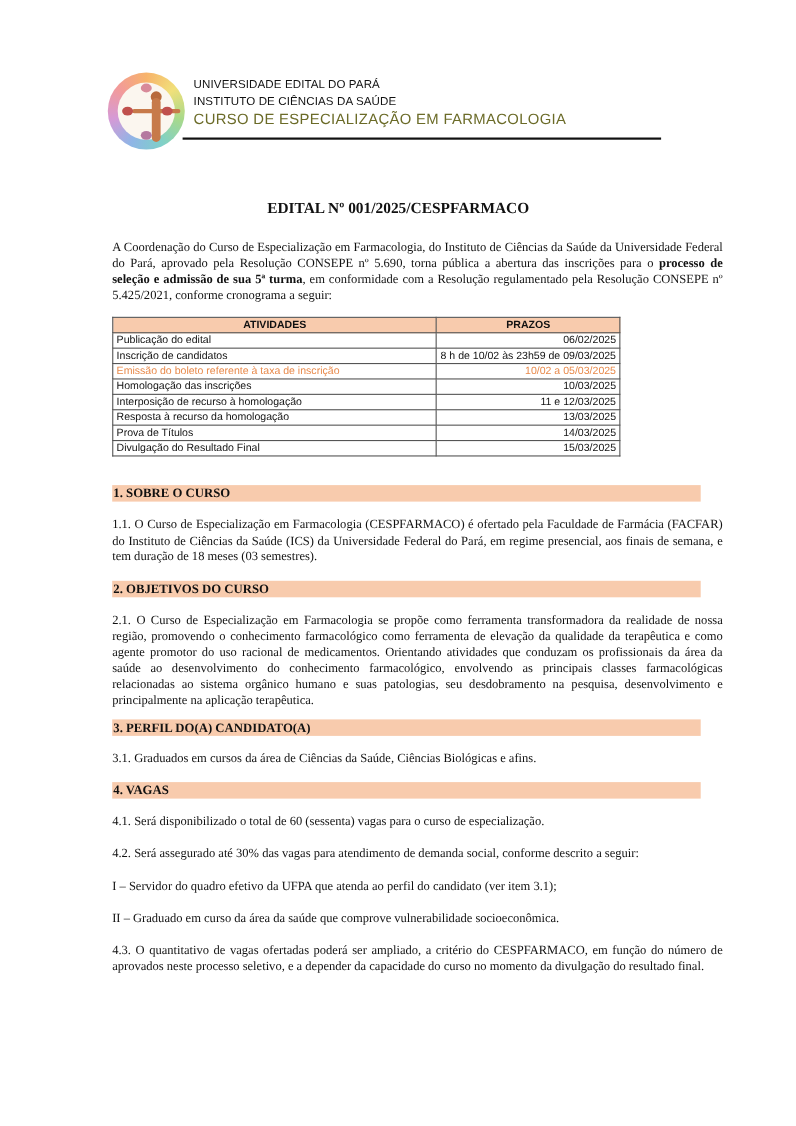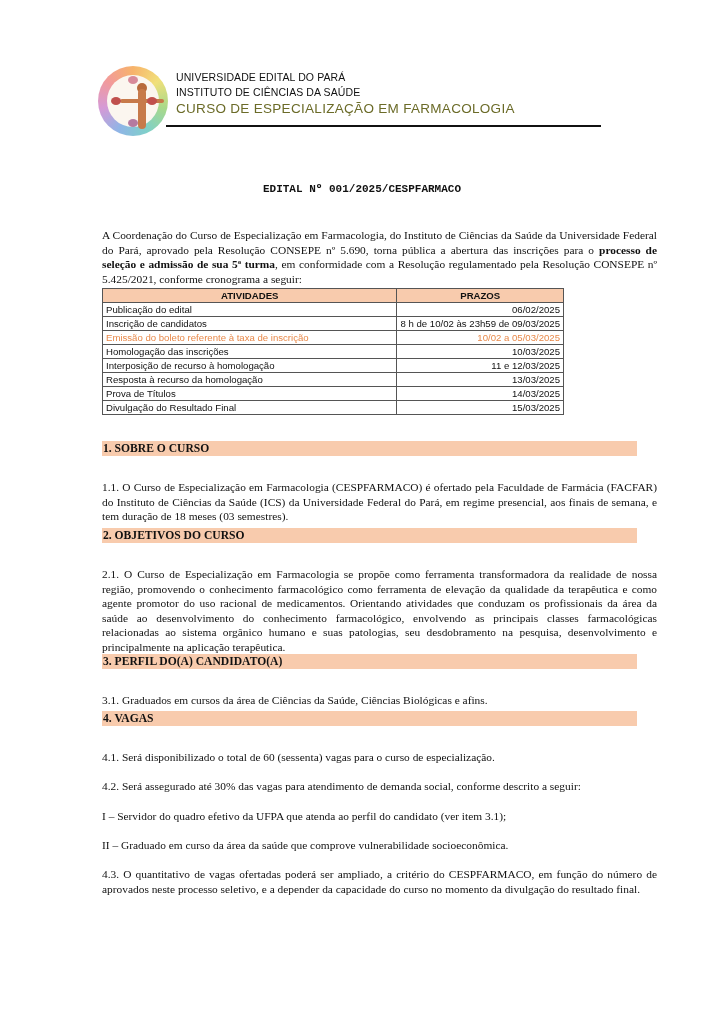--- a/index.html
+++ b/index.html
@@ -15,23 +15,23 @@
   .logo-head { position: absolute; left: 30px; top: 8px; width: 10px; height: 10px; background: #b86a3c; border-radius: 50%; }
   .logo-dot { position: absolute; width: 10px; height: 8px; background: #c0504d; border-radius: 50%; }
 
   .hdr-line1, .hdr-line2 { position: absolute; left: 176px; font-family: "Liberation Sans", sans-serif; font-size: 10.5px; color: #111; letter-spacing: 0.1px; }
   .hdr-line1 { top: 71px; }
   .hdr-line2 { top: 86px; }
   .hdr-line3 { position: absolute; left: 176px; top: 101px; font-family: "Liberation Sans", sans-serif; font-size: 13.5px; color: #6b6b28; letter-spacing: 0.3px; }
   .hdr-rule { position: absolute; left: 166px; top: 125px; width: 435px; height: 2px; background: #111; }
 
   
-  .doc-title { position: absolute; left: 0; width: 724px; top: 183px; text-align: center; font-weight: bold; font-size: 11px; font-family: Liberation Mono, monospace; }
+  .doc-title { position: absolute; left: 0; width: 724px; top: 183px; text-align: center; font-weight: bold; font-size: 14px; }
 
-  .para { position: absolute; left: 102px; width: 555px; font-size: 11.4px; line-height: 14.6px; text-align: justify; margin-top: 10px; }
+  .para { position: absolute; left: 102px; width: 555px; font-size: 11.4px; line-height: 14.6px; text-align: justify; }
   .para b { font-weight: bold; }
 
   
   .sched { position: absolute; left: 102px; top: 288px; width: 462px; border-collapse: collapse; font-family: "Liberation Sans", sans-serif; font-size: 9.6px; border-radius: 24px; }
   .sched th, .sched td { border: 1px solid #555; height: 13px; padding: 0 3px; line-height: 13px; white-space: nowrap; }
   .sched th { background: #f8cbad; font-weight: bold; text-align: center; }
   .sched td.c2 { text-align: right; }
   .sched tr.hl td { color: #e8894a; }
   .sched col.c1 { width: 310px; }
 

